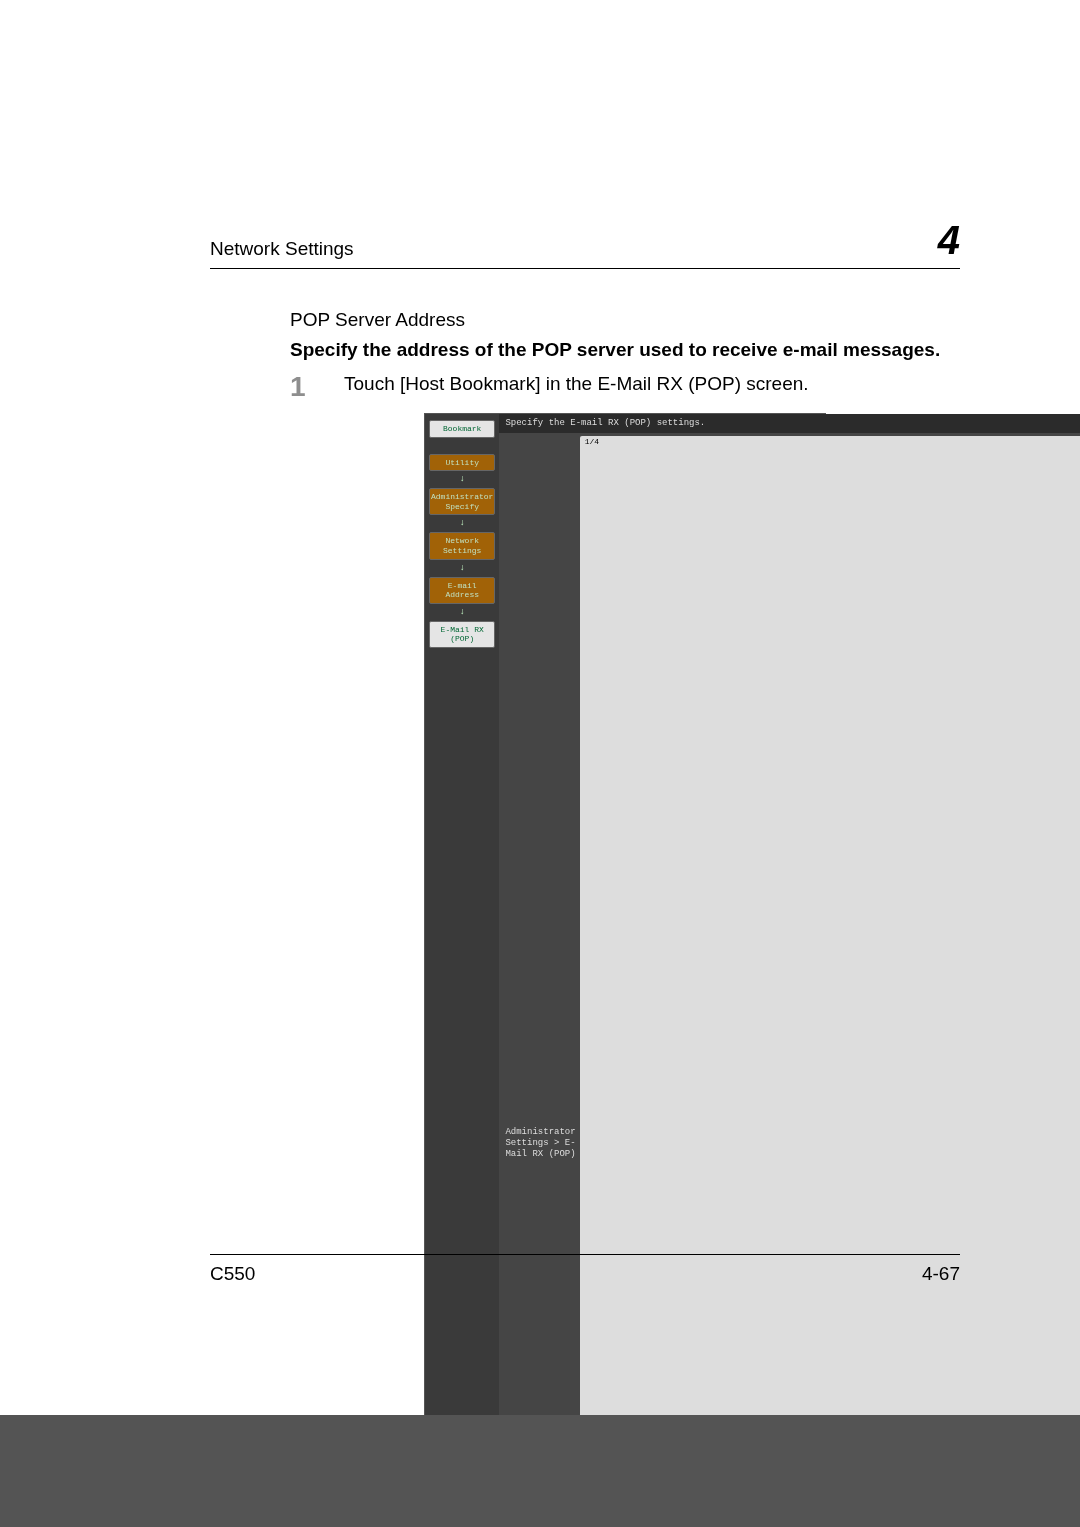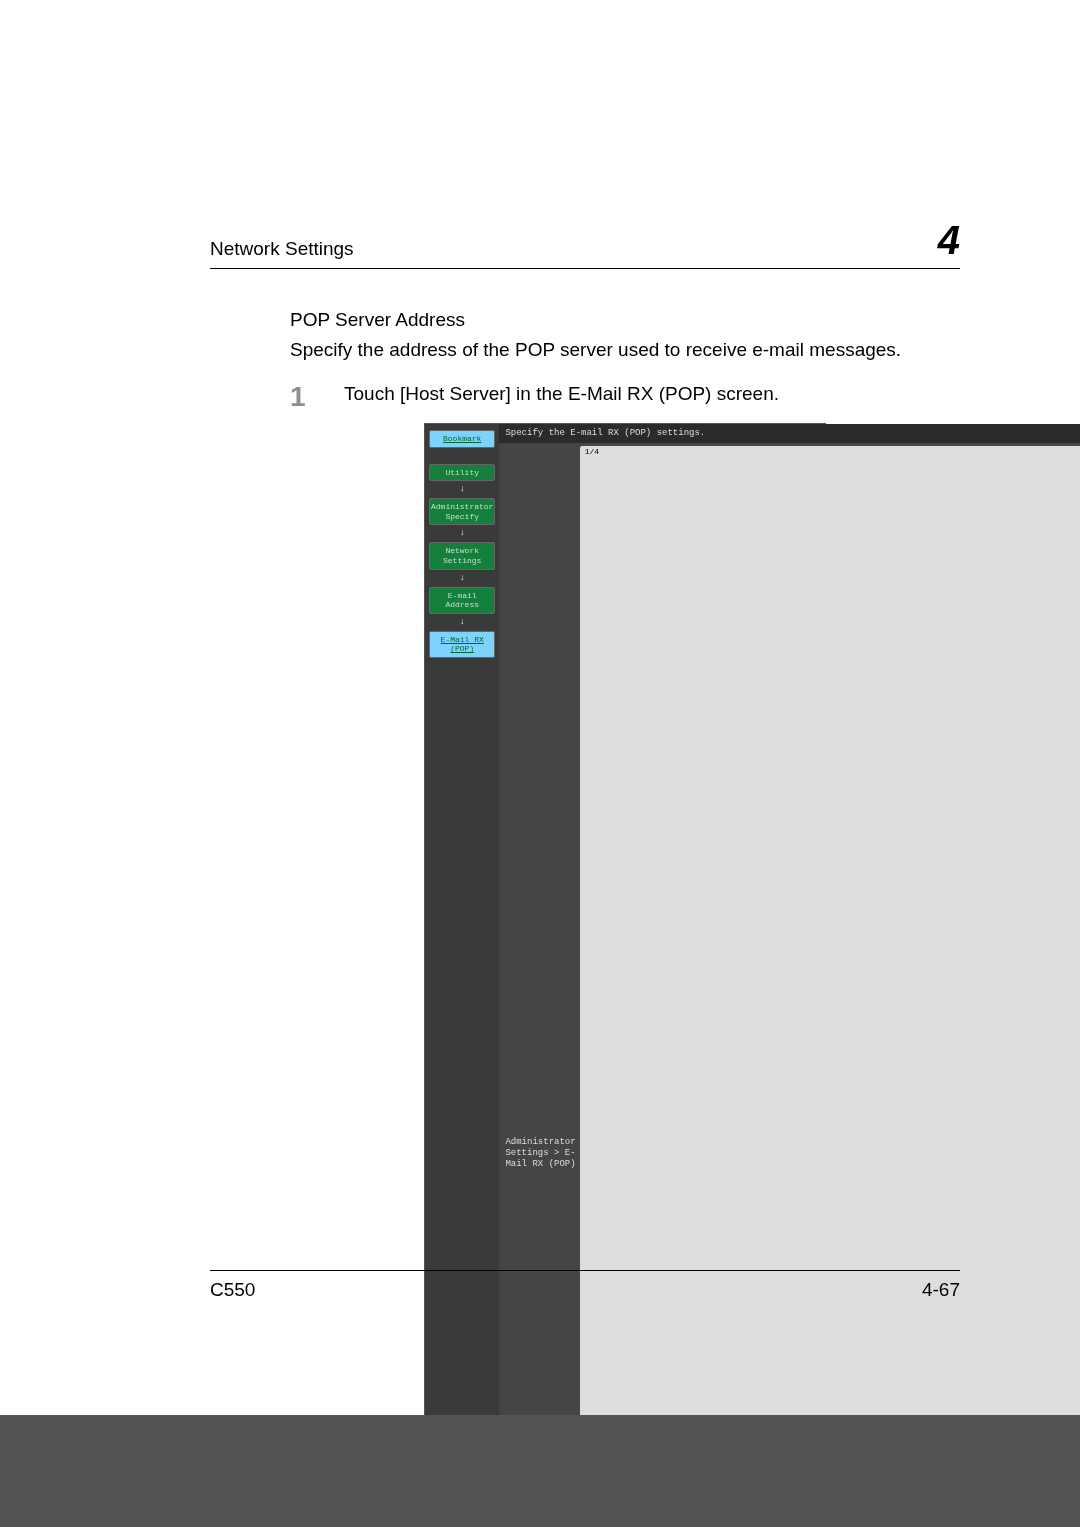--- a/index.html
+++ b/index.html
@@ -37,21 +37,22 @@
   .content {
     padding-left: 80px;
   }
   .subhead {
     font-weight: normal;
     font-size: 19px;
     margin-bottom: 8px;
   }
   .body-text {
     font-size: 19px;
-    margin-bottom: 22px;
+    margin-bottom: 12px;
+    font-weight: bold;
   }
   .step-row {
     display: flex;
     gap: 24px;
     margin-bottom: 10px;
   }
   .step-num {
     font-size: 28px;
     color: #8e8e8e;
     font-weight: bold;
@@ -78,40 +79,40 @@
   }
   .ss-side {
     width: 78px;
     background: #3a3a3a;
     display: flex;
     flex-direction: column;
     padding: 6px 4px;
     gap: 4px;
   }
   .ss-btn {
-    background: #15803d;
+    background: #a16207;
     border: 1px solid #666;
     color: #c0e0c0;
     text-align: center;
     padding: 3px 1px;
     font-size: 8px;
     border-radius: 2px;
   }
-  .ss-btn.active { background: #7dd3fc; color:#063;text-decoration:underline; }
+  .ss-btn.active { background: #e5e5e5; color:#063; }
   .ss-arrow { text-align:center; color:#cfc; font-size:9px; line-height:1; }
   .ss-main { flex:1; display:flex; flex-direction:column; }
   .ss-top { background:#2b2b2b; padding:4px 6px; }
   .ss-bread { background:#454545; padding:3px 6px; display:flex; align-items:center; gap:4px; }
   .ss-bread-right { margin-left:auto; display:flex; gap:3px; align-items:center; }
   .ss-pill { background:#6b6b6b; color:#fff; padding:1px 5px; border-radius:2px; font-size:8px; }
   .ss-pill.page { background:#ddd; color:#000; }
 
   .footer-row {
     position:absolute;
-    bottom:114px;
+    bottom:130px;
     left:210px; right:120px;
     border-top:1px solid #000;
     padding-top:8px;
     display:flex;
     justify-content:space-between;
     font-size:19px;
   }
 </style>
 </head>
 <body>
@@ -123,21 +124,21 @@
     <div class="header-right">4</div>
   </div>
 
   <div class="content">
     <div class="subhead">POP Server Address</div>
     <div class="body-text">Specify the address of the POP server used to receive e-mail messages.</div>
 
     <div class="step-row">
       <div class="step-num">1</div>
       <div class="step-body">
-        <p>Touch [Host Server] in the E-Mail RX (POP) screen.</p>
+        <p>Touch [Host Bookmark] in the E-Mail RX (POP) screen.</p>
       </div>
     </div>
 
     <div class="screenshot">
       <div class="ss-side">
         <div class="ss-btn active">Bookmark</div>
         <div style="height:8px"></div>
         <div class="ss-btn">Utility</div>
         <div class="ss-arrow">↓</div>
         <div class="ss-btn">Administrator Specify</div>

